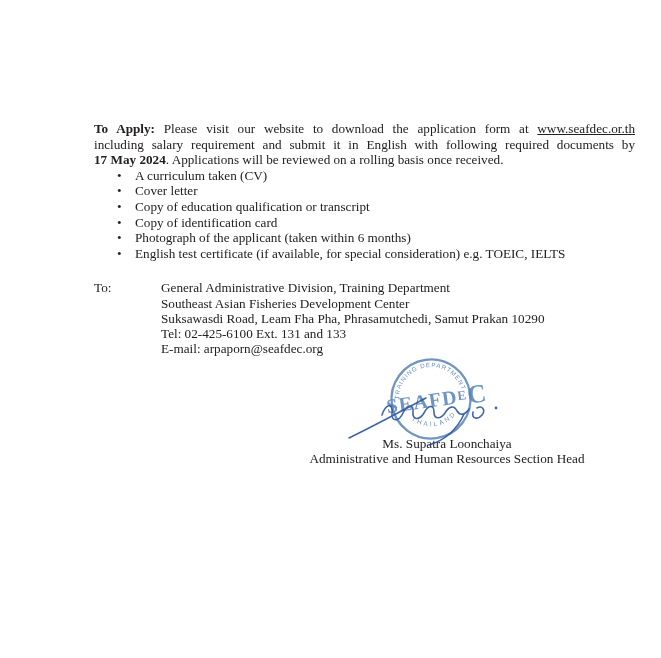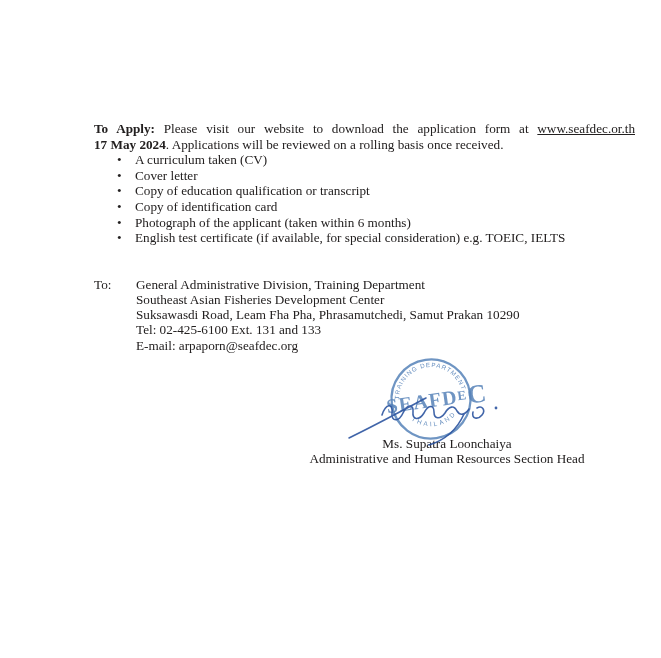--- a/index.html
+++ b/index.html
@@ -18,21 +18,21 @@
   .jline { text-align:justify; text-align-last:justify; }
   .lead-bold { font-weight:bold; }
   .link { text-decoration:underline; color:inherit; }
 
   .bullets { margin-top:0; }
   .bullet-row { display:flex; line-height:15.6px; }
   .bullet-mark { width:18px; margin-left:23px; flex:0 0 auto; }
   .bullet-text { flex:1; }
   .em-it { }
 
-  .recipient { display:flex; margin-top:31px; line-height:15.2px; }
+  .recipient { display:flex; margin-top:19px; line-height:15.2px;gap:25px; }
   .recip-label { width:42px; flex:0 0 auto; }
   .recip-lines { flex:1; }
 
   .sig-block {
     position:absolute; left:280px; top:436px; width:334px;
     text-align:center; font-size:13.2px; line-height:15.4px; z-index:1;
   }
 
   .stamp-svg { position:absolute; left:346px; top:352px; z-index:2; }
 </style>
@@ -40,20 +40,21 @@
 <body>
 
 <div class="page">
 
   <div class="content">
 
     <div>
       <div class="jline">
         <span class="lead-bold">To Apply:</span><span> Please visit our website to download the application form at </span><span class="link">www.seafdec.or.th</span>
       </div>
+      <div class="jline">including salary requirement and submit it in English with following required documents by</div>
       <div>
         <span class="lead-bold">17 May 2024</span><span>. Applications will be reviewed on a rolling basis once received.</span>
       </div>
     </div>
 
     <div class="bullets">
       <div class="bullet-row">
         <span class="bullet-mark">•</span>
         <span class="bullet-text">A curriculum taken (CV)</span>
       </div>

